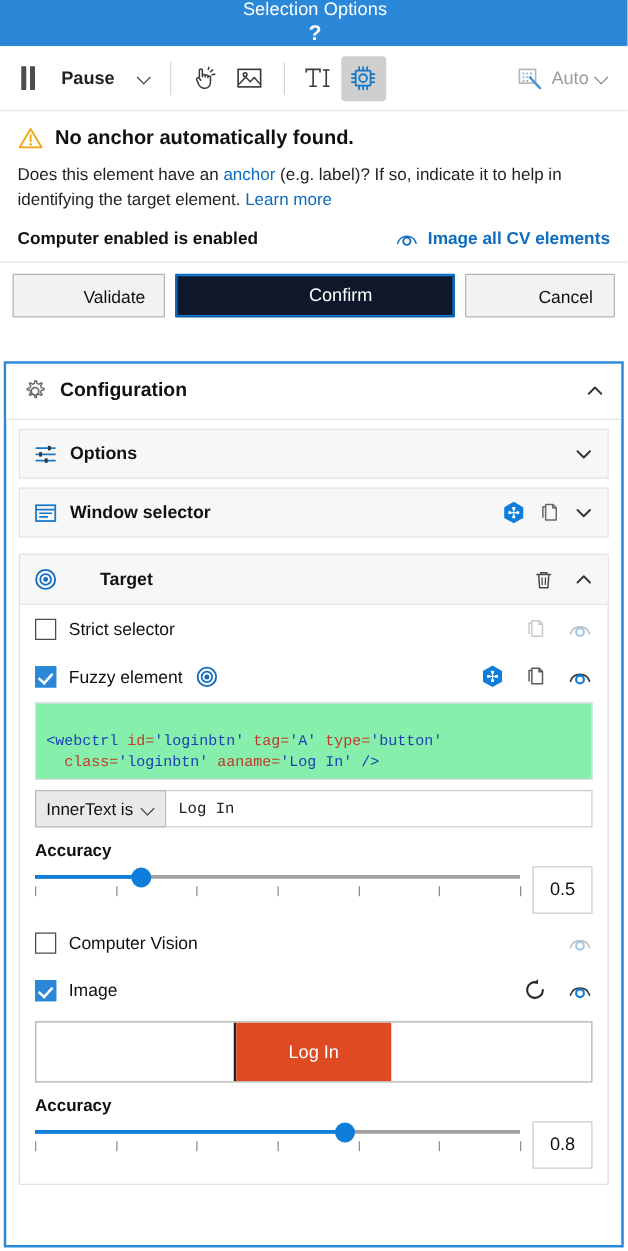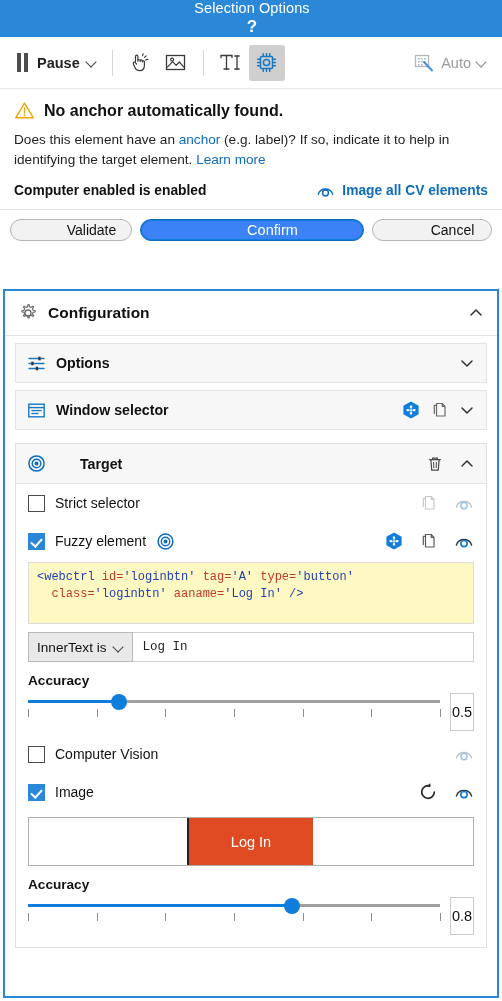--- a/index.html
+++ b/index.html
@@ -20,21 +20,21 @@
     padding:0 14px 0 16px;box-sizing:border-box;flex-direction:column;
   }
   .titlebar .title{color:#fff;font-size:14.5px;letter-spacing:.1px;flex:1;}
   .titlebar .help{color:#fff;font-size:17px;font-weight:700;cursor:default;padding:0 2px;}
 
   
   .toolbar{
     height:52px;display:flex;align-items:center;padding:0 10px 0 12px;
     box-sizing:border-box;background:#fff;border-bottom:1px solid #e8e8e8;
   }
-  .tb-pause{display:flex;align-items:center;gap:7px;padding:4px 5px;border-radius:2px;}
+  .tb-pause{display:flex;align-items:center;gap:19px;padding:4px 5px;border-radius:2px;}
   .tb-pause .lbl{font-size:14.5px;font-weight:600;color:#222;}
   .pausebars{display:inline-flex;gap:3px;margin-right:2px;}
   .pausebars i{display:block;width:4px;height:19px;background:#4d4d4d;}
   .chev{display:inline-block;width:11px;height:11px;position:relative;}
   .chev::after{
     content:"";position:absolute;left:0;top:1px;width:7px;height:7px;
     border-right:1.6px solid #444;border-bottom:1.6px solid #444;
     transform:rotate(45deg);
   }
   .chev.light::after{border-color:#8a8a8a;}
@@ -59,28 +59,28 @@
   }
   .cv-row .cvlabel{font-size:13.8px;font-weight:700;color:#111;flex:1;}
   .cv-link{display:flex;align-items:center;gap:7px;color:#0f6cbd;font-size:13.8px;font-weight:700;}
 
   
   .btnbar{
     display:flex;align-items:center;gap:8px;padding:9px 10px 11px 10px;
     border-top:1px solid #e2e2e2;box-sizing:border-box;background:#fff;
   }
   .btn{
-    height:22px;border:1px solid #b4b4b4;background:#f2f2f2;color:#111;
+    height:35px;border:1px solid #b4b4b4;background:#f2f2f2;color:#111;
     font-size:14px;font-family:inherit;display:flex;align-items:center;justify-content:center;
-    box-sizing:border-box;border-radius:12px;padding-left:41px;
+    box-sizing:border-box;border-radius:1px;padding-left:41px;
   }
   .btn.validate{width:122px;}
   .btn.cancel{width:120px;}
   .btn.primary{
-    flex:1;background:#3b82f6;border:1px solid #0f6cbd;color:#fff;font-size:14.5px;
+    flex:1;background:#0f172a;border:1px solid #0f6cbd;color:#fff;font-size:14.5px;
     box-shadow:0 0 0 1px #0f7ddb inset;
   }
 
   
   .config{
     position:absolute;left:3px;right:3px;top:289px;bottom:3px;
     border:2px solid #2b88d8;box-sizing:border-box;background:#fff;overflow:hidden;
   }
   .config-head{
     height:45px;display:flex;align-items:center;padding:0 13px 0 13px;
@@ -115,22 +115,22 @@
     flex:0 0 auto;
   }
   .cbx.on{background:#2b88d8;border-color:#2b88d8;position:relative;}
   .cbx.on::after{
     content:"";position:absolute;left:4px;top:2px;width:5px;height:9px;
     border-right:2px solid #fff;border-bottom:2px solid #fff;transform:rotate(42deg);
   }
 
   
   .codebox{
-    margin:2px 12px 0 12px;border:1px solid #dcdcdc;background:#fef9c3;
-    height:62px;box-sizing:border-box;padding:6px 8px;overflow:hidden;
+    margin:2px 12px 0 12px;border:1px solid #dcdcdc;background:#86efac;
+    height:62px;box-sizing:border-box;padding:22px 8px;overflow:hidden;
     font-family:"Liberation Mono", monospace;font-size:12px;line-height:17px;
     white-space:pre;
   }
   .c-tag{color:#1f3fb5;}
   .c-attr{color:#c0392b;}
   .c-val{color:#1f3fb5;}
   .c-punct{color:#1f3fb5;}
 
   .filterrow{display:flex;margin:8px 12px 0 12px;height:30px;}
   .ddl{
@@ -150,21 +150,21 @@
   .slider{position:relative;flex:1;margin-right:10px;padding-top:7px;}
   .strack{position:relative;height:3px;background:#a0a0a0;}
   .sfill{position:absolute;left:0;top:0;height:3px;background:#0f7ddb;}
   .sknob{
     position:absolute;top:-6.5px;width:16px;height:16px;border-radius:50%;
     background:#0f7ddb;margin-left:-8px;
   }
   .sticks{position:relative;height:12px;margin-top:6px;}
   .sticks i{position:absolute;top:0;width:1px;height:8px;background:#8e8e8e;}
   .accbox{
-    width:24px;height:38px;border:1px solid #cccccc;background:#fff;box-sizing:border-box;
+    width:48px;height:38px;border:1px solid #cccccc;background:#fff;box-sizing:border-box;
     display:flex;align-items:center;justify-content:center;font-size:14.5px;color:#111;
   }
 
   
   .imgprev{
     margin:6px 12px 0 12px;border:1px solid #b0b0b0;background:#fff;height:49px;
     box-sizing:border-box;display:flex;align-items:stretch;overflow:hidden;
   }
   .imgprev .pad{flex:0 0 158px;border-right:2px solid #222;}
   .imgprev .chip{

